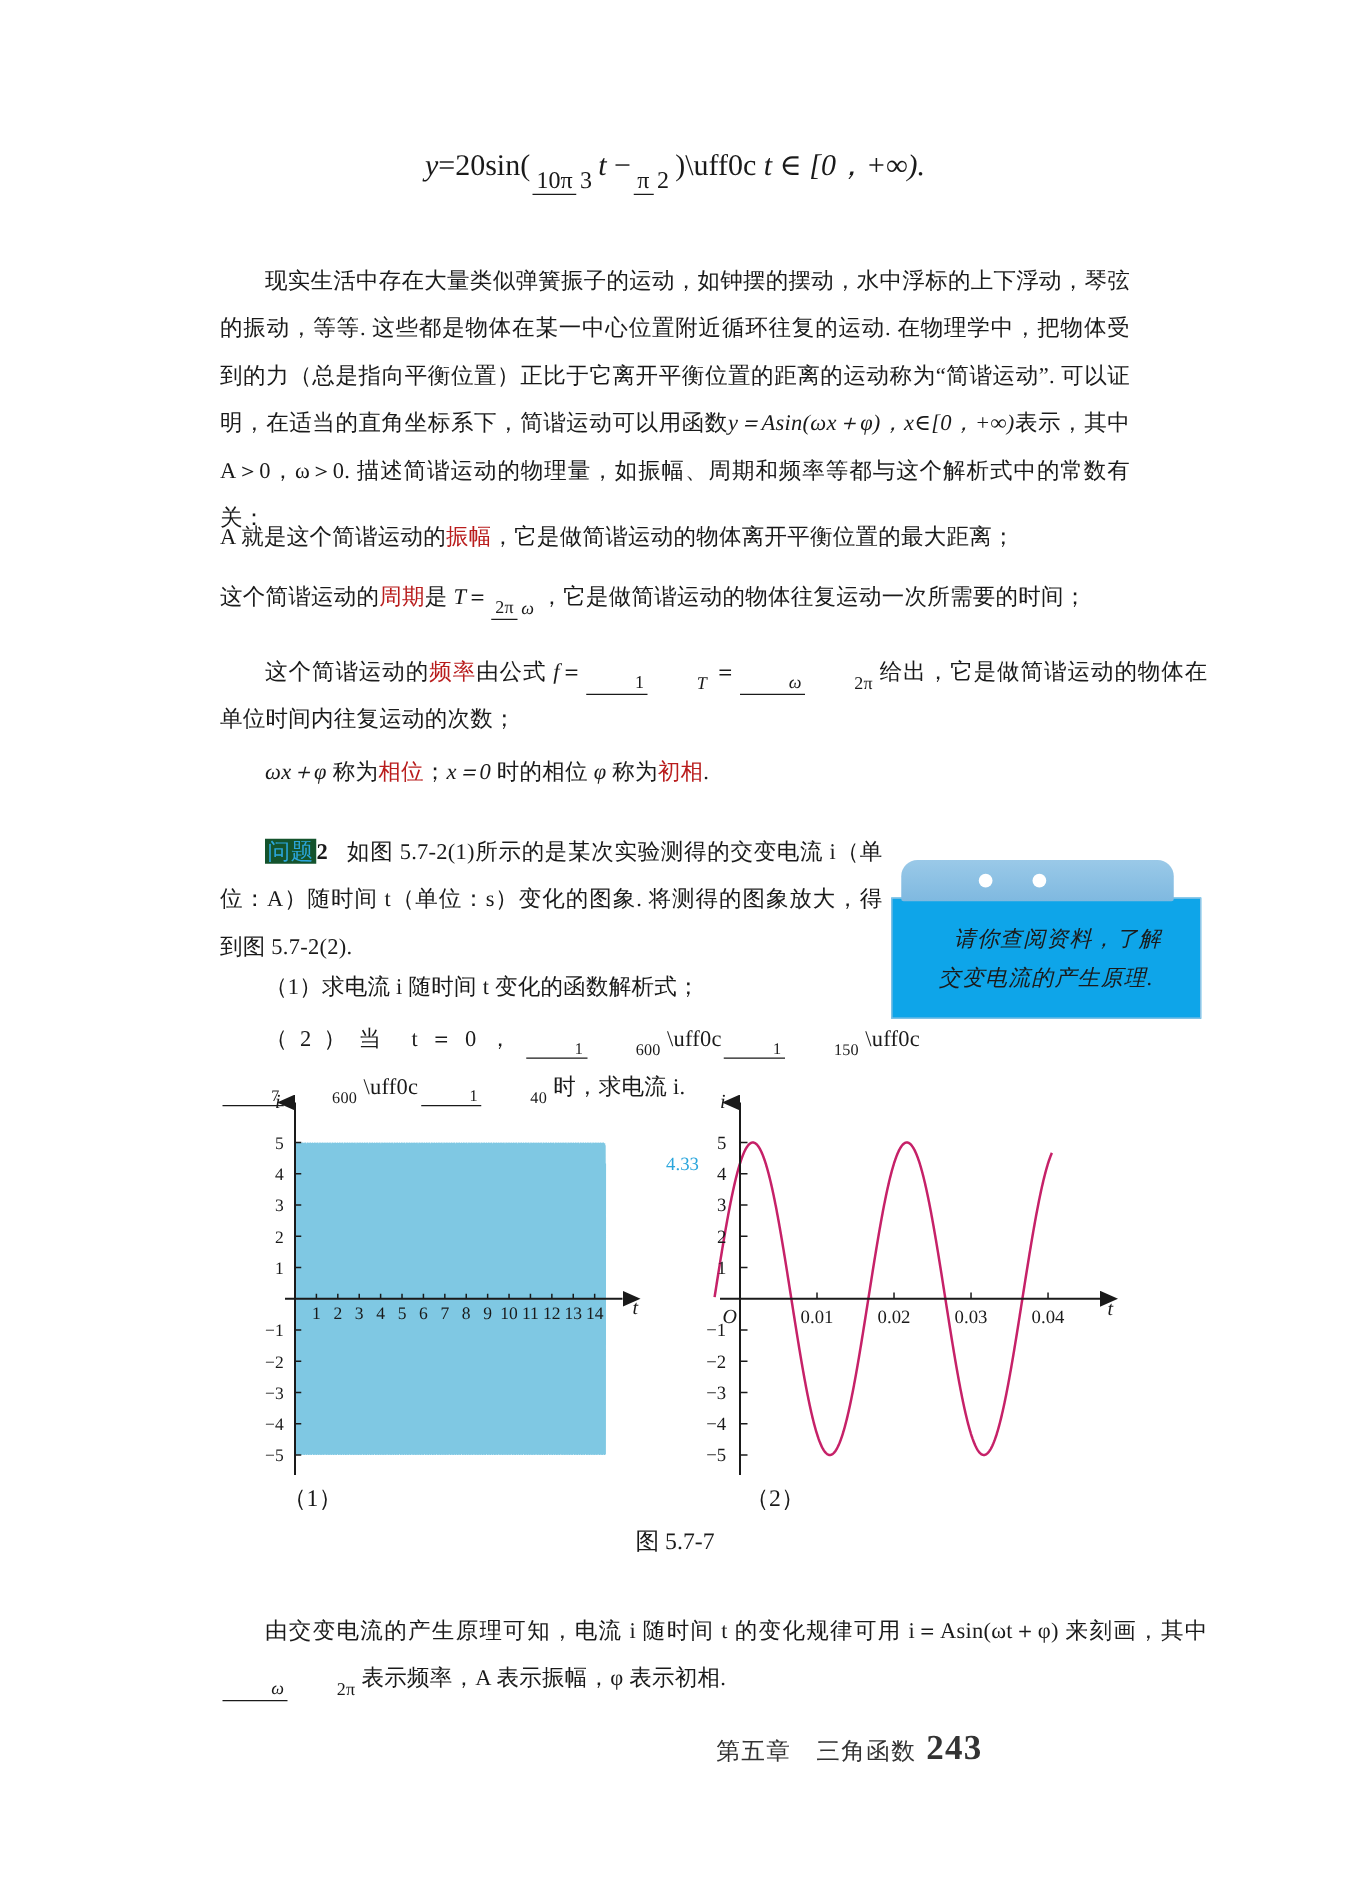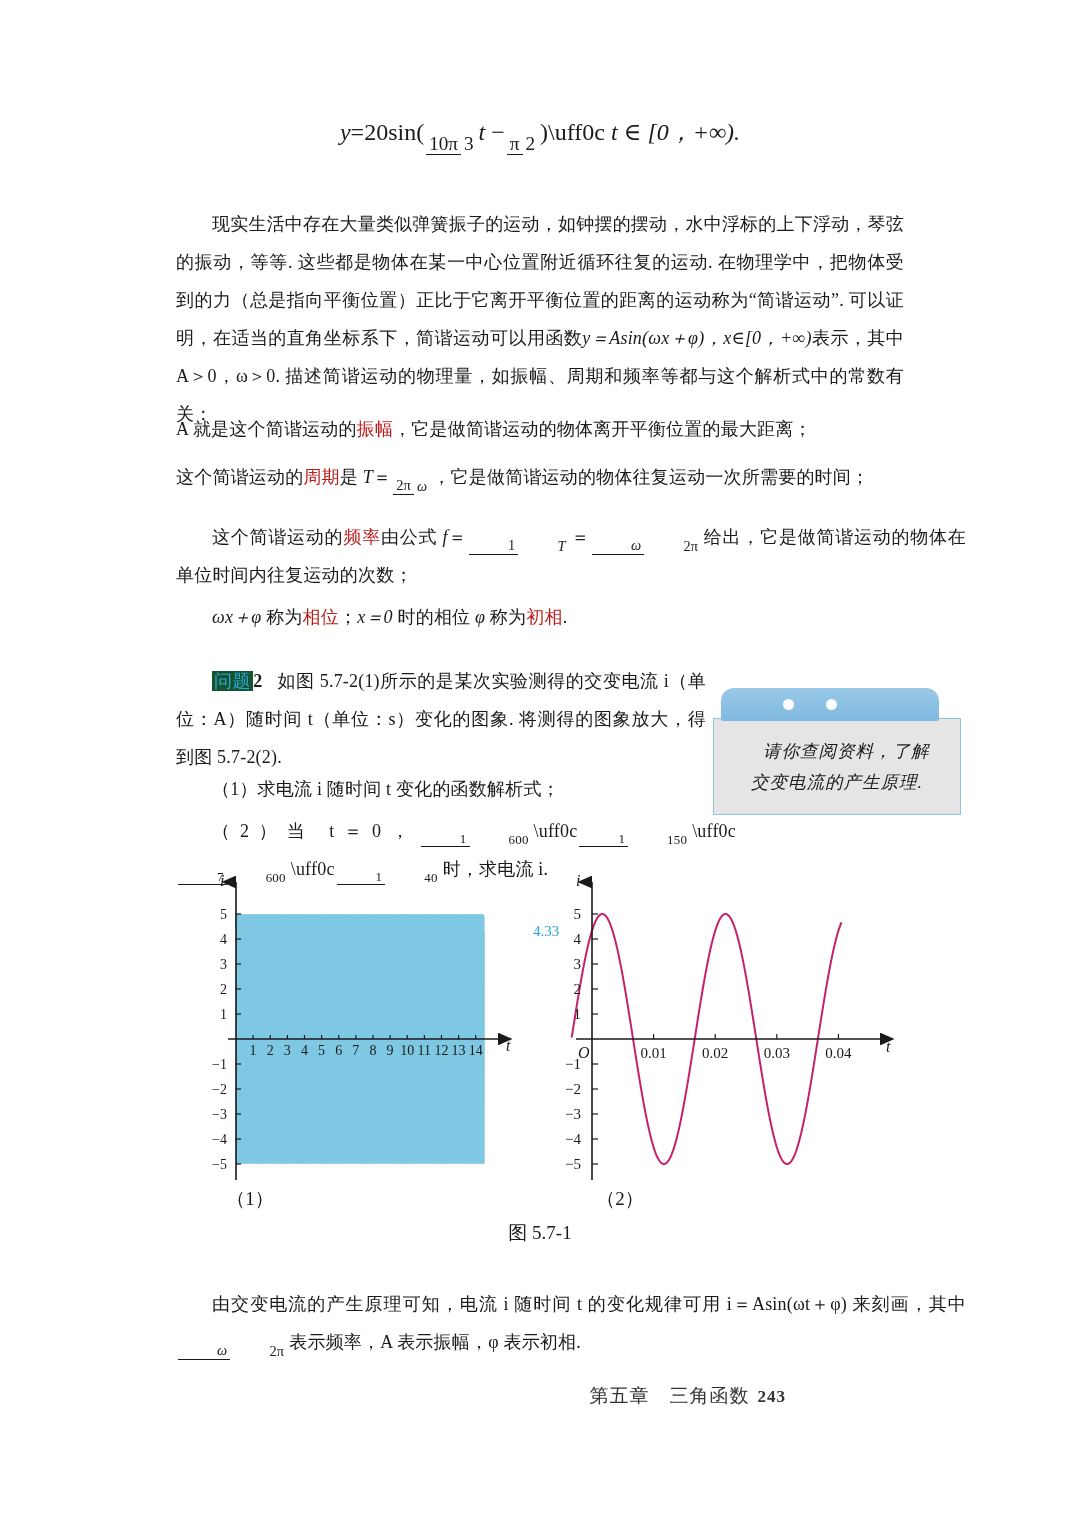--- a/index.html
+++ b/index.html
@@ -91,21 +91,21 @@
     top: 11px;
     width: 11px; height: 11px;
     border-radius: 50%;
     background: #ffffff;
   }
   #note-tab .hole.h1 { left: 62px; }
   #note-tab .hole.h2 { left: 105px; }
   #note-body {
     margin-top: -3px;
     border: 1px solid #8FC3E4;
-    background: #e5e5e5;
+    background: #0ea5e9;
     padding: 17px 14px 16px 14px;
     font-family: "Liberation Serif", "DejaVu Serif", serif;
     font-size: 17.5px;
     line-height: 31px;
     font-style: italic;
     letter-spacing: 1px;
     color: #1a1a1a;
     min-height: 74px;
     box-sizing: border-box;
   }
@@ -135,21 +135,21 @@
 
   
   #footer {
     position: absolute;
     right: 90px;
     top: 1383px;
     font-size: 19px;
     color: #333;
     letter-spacing: 1px;
   }
-  #footer .pnum { font-weight: bold; font-size: 17px; margin-left: 8px; }
+  #footer .pnum { font-weight: bold; font-size: 28px; margin-left: 8px; }
 </style>
 </head>
 <body>
 
 <div class="page">
 
   <div id="top-formula">
     <span class="math">y</span><span class="mathup">=</span><span class="mathup">20</span><span class="mathup">sin</span><span class="mathup">(</span><span class="frac">
         <span class="num">10π</span>
         <span class="den">3</span>
@@ -340,21 +340,21 @@
         <text x="396" y="18" font-family="Liberation Serif, serif" font-size="16" font-style="italic" fill="#1a1a1a">i</text>
         <text x="706" y="184" font-family="Liberation Serif, serif" font-size="16" font-style="italic" fill="#1a1a1a">t</text>
         <text id="c2origin" x="398" y="190" font-family="Liberation Serif, serif" font-size="16" font-style="italic" fill="#1a1a1a">O</text>
         <text id="c2ann" x="366" y="67.8" font-family="Liberation Serif, serif" font-size="15" fill="#2BA6DC" text-anchor="middle">4.33</text>
       </g>
     </svg>
   </div>
 
   <div class="fig-caption" id="cap1">（1）</div>
   <div class="fig-caption" id="cap2">（2）</div>
-  <div id="cap-main">图 5.7-1</div>
+  <div id="cap-main">图 5.7-7</div>
 
   <div class="para indent" style="left:176px; top:1285px; width:790px;">
     <span>由交变电流的产生原理可知，电流 i 随时间 t 的变化规律可用 i＝Asin(ωt＋φ) 来刻画，其中</span><span class="frac">
         <span class="num math">ω</span>
         <span class="den">2π</span>
       </span><span>表示频率，A 表示振幅，φ 表示初相.</span>
   </div>
 
   <div id="footer">
     <span>第五章　三角函数</span><span class="pnum">243</span>

